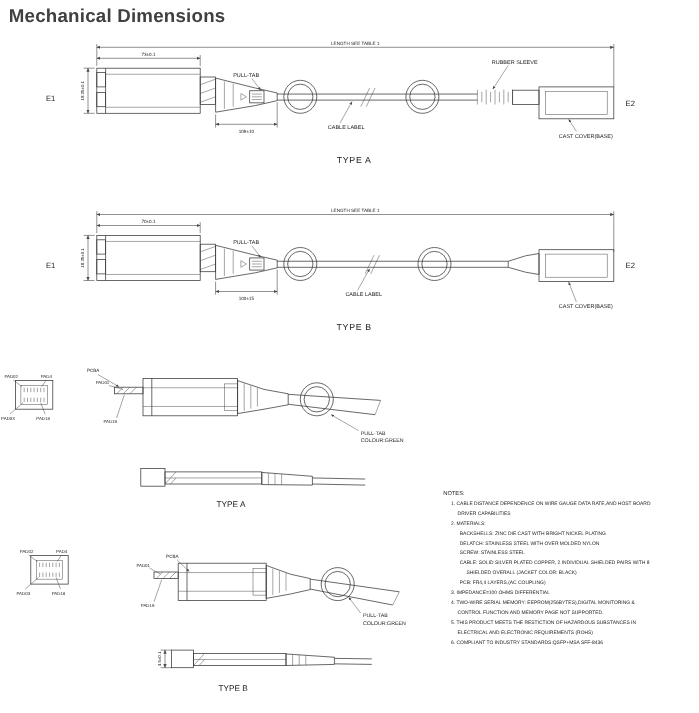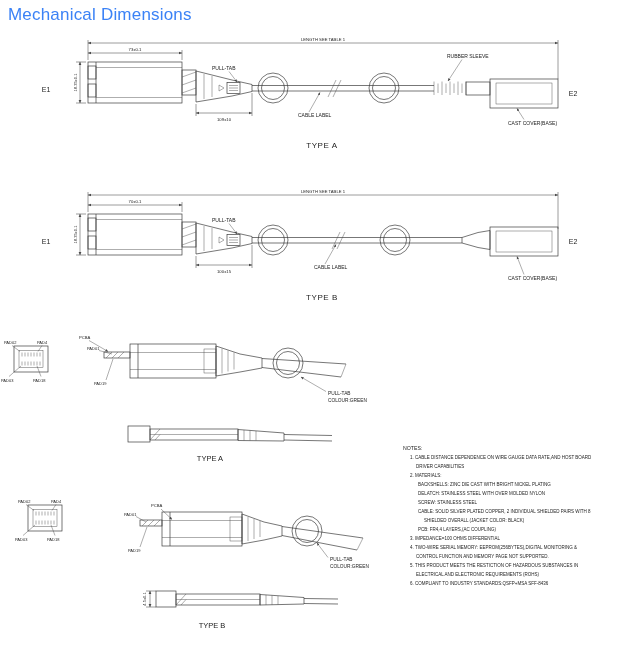--- a/index.html
+++ b/index.html
@@ -1,18 +1,18 @@
 <!DOCTYPE html>
 <html><head>
 <meta charset="utf-8">
 <style>
   html,body{margin:0;padding:0;background:#ffffff;}
   body{width:635px;height:648px;overflow:hidden;font-family:"Liberation Sans",sans-serif;}
   .page{position:relative;width:635px;height:648px;background:#fff;}
-  .title{position:absolute;left:8px;top:5px;font-size:17px;font-weight:normal;color:#3b82f6;letter-spacing:.2px;}
+  .title{position:absolute;left:8px;top:5px;font-size:17px;font-weight:bold;color:#404040;letter-spacing:.2px;}
   svg.sheet{position:absolute;left:0;top:0;}
   svg text{font-family:"Liberation Sans",sans-serif;fill:#1c1c1c;}
   .ln{fill:none;stroke:#3c3c3c;stroke-width:0.7;}
   .lnt{fill:none;stroke:#4a4a4a;stroke-width:0.45;}
   .dim{fill:none;stroke:#4a4a4a;stroke-width:0.55;}
   .t40{font-size:4px;} .t42{font-size:4.2px;} .t45{font-size:4.5px;}
   .t48{font-size:4.8px;} .t5{font-size:5px;} .t52{font-size:5.2px;}
   .t7{font-size:7px;} .t75{font-size:7.5px;} .t8{font-size:8px;letter-spacing:.6px;}
   .mid{text-anchor:middle;}
 </style>

